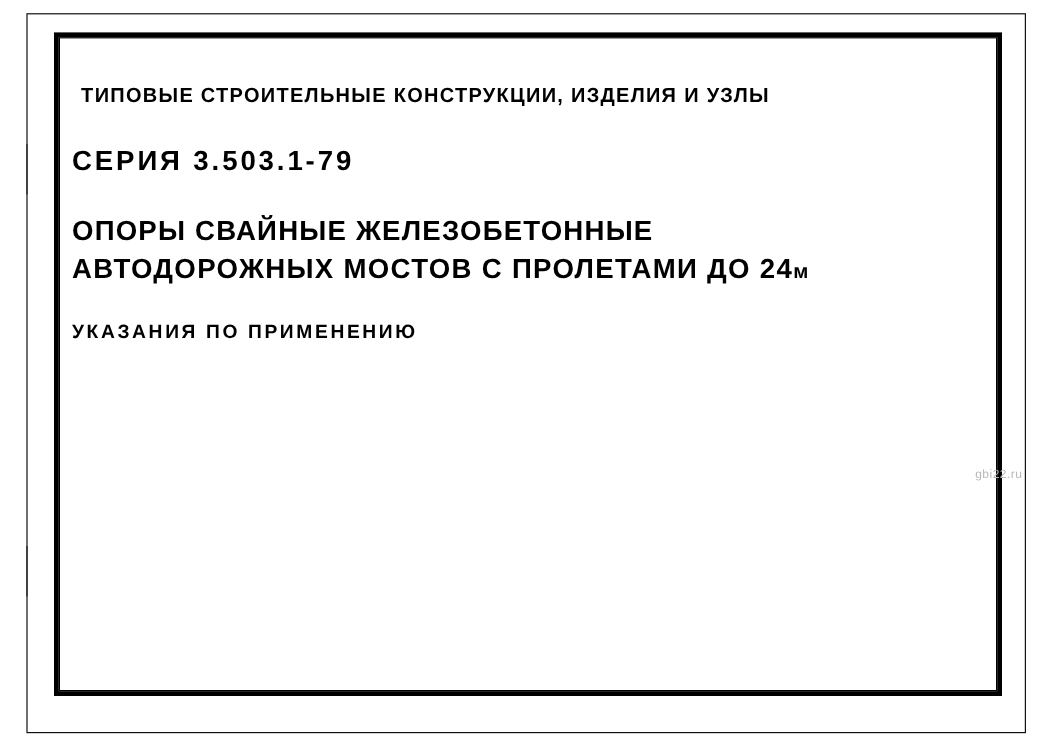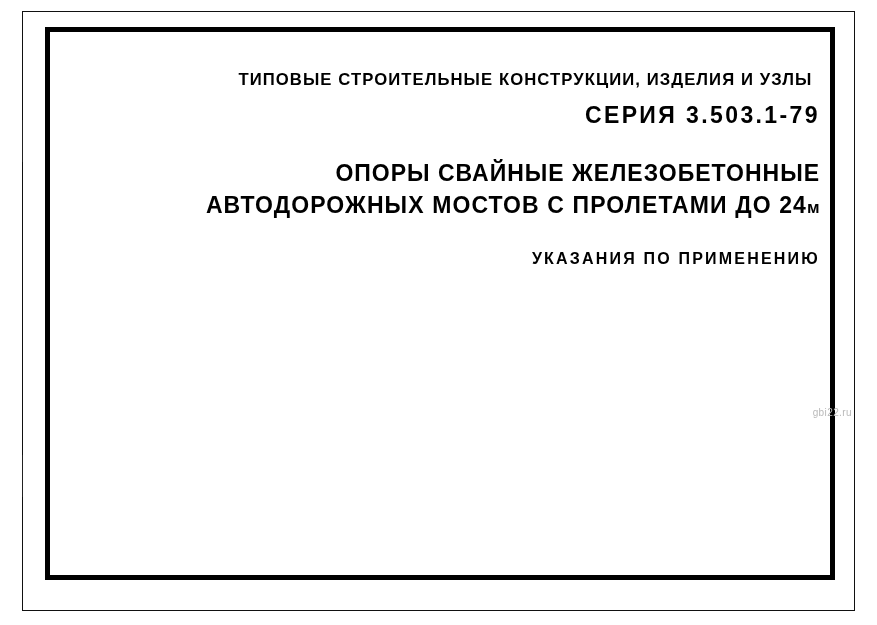--- a/index.html
+++ b/index.html
@@ -64,41 +64,41 @@
   }
   .edge-tick.t1 { left: 22px; top: 120px;  height: 42px; }
   .edge-tick.t2 { left: 22px; top: 455px;  height: 42px; }
 
   .content {
     position: absolute;
     left: 60px;
     top: 40px;
     width: 760px;
     height: 525px;
-    text-align: right;
+    text-align: left;
   }
 
   .line {
     text-transform: uppercase;
     color: #000;
     font-weight: 700;
     letter-spacing: 1px;
     white-space: nowrap;
     line-height: 1.15;
   }
 
   .title-head {
     margin-top: 30px;
     font-size: 17px;
     letter-spacing: 1.1px;
     transform: scaleX(0.98);
   }
 
   .series {
-    margin-top: 12px;
+    margin-top: 31px;
     font-size: 23px;
     letter-spacing: 2.4px;
   }
 
   .subject {
     margin-top: 32px;
     font-size: 23px;
     letter-spacing: 1.6px;
   }
   .subject .l2 {
@@ -119,21 +119,21 @@
 
   .doc-type {
     margin-top: 31px;
     font-size: 16px;
     letter-spacing: 2.2px;
   }
 
   .watermark {
     position: absolute;
     right: 25px;
-    top: 407px;
+    top: 390px;
     font-size: 10px;
     color: #b9b9b9;
     letter-spacing: 0.4px;
     font-family: "Liberation Sans", sans-serif;
   }
 </style>
 </head>
 <body>
 
 <div class="page">

